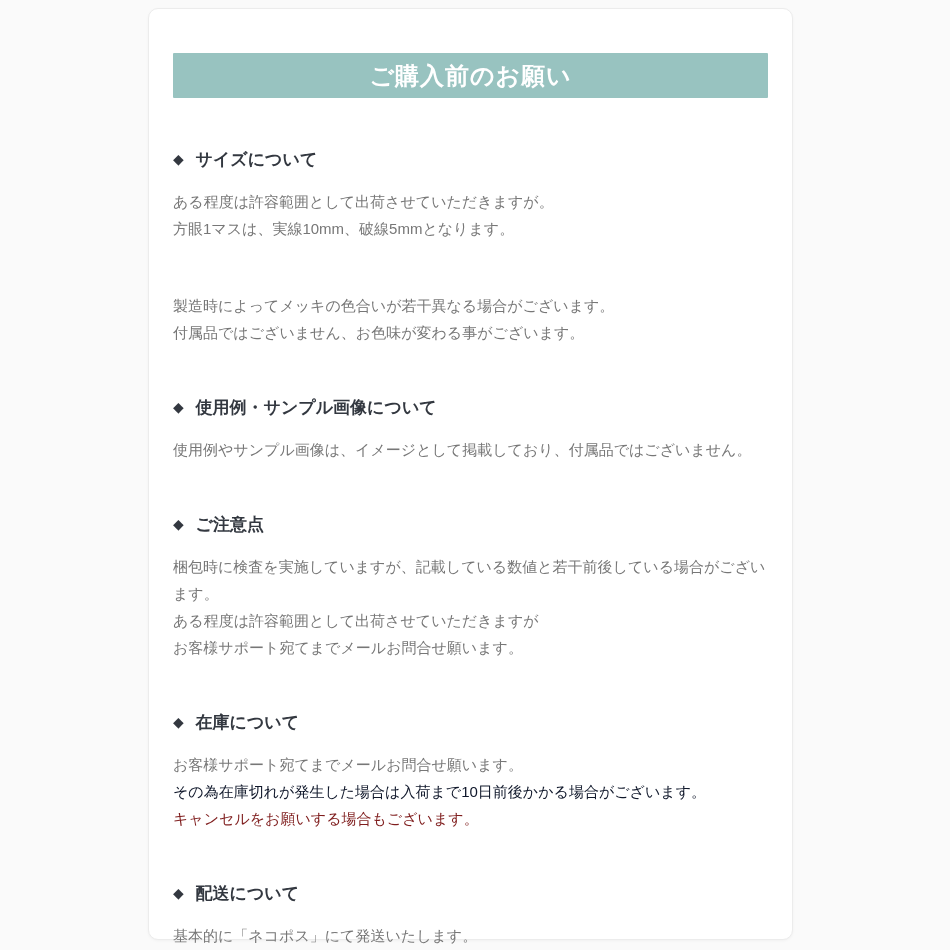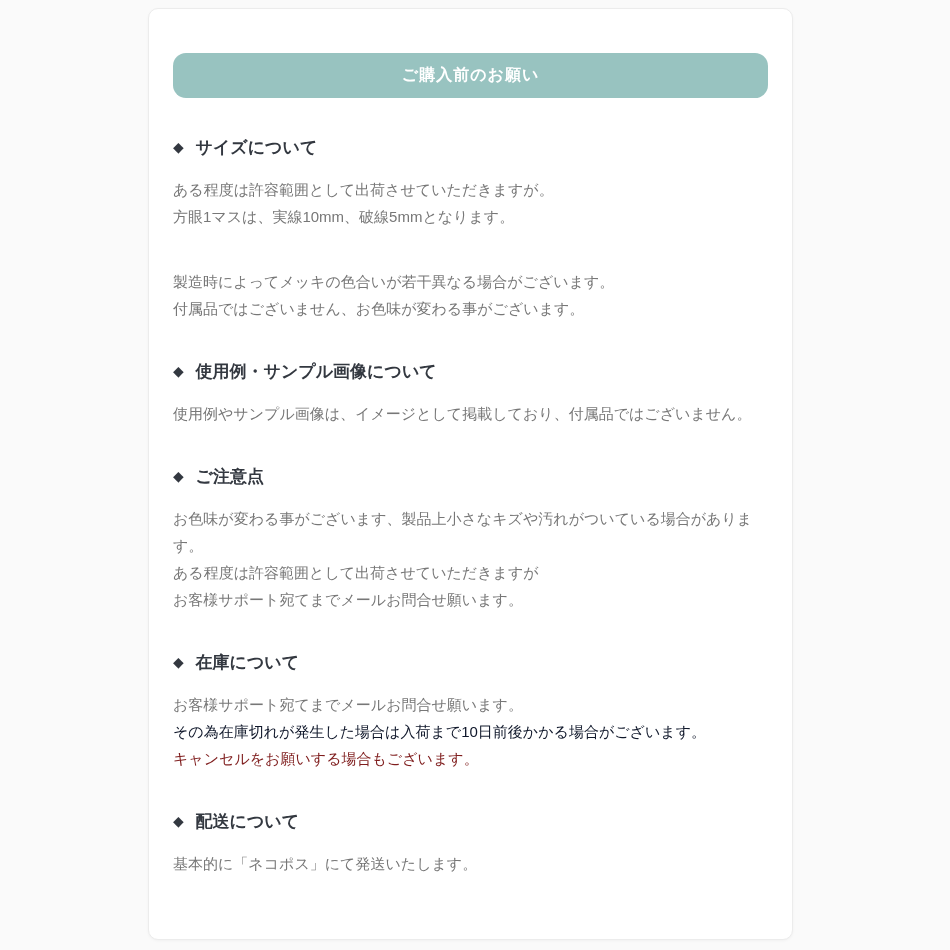--- a/index.html
+++ b/index.html
@@ -22,30 +22,30 @@
     height: 932px;
     background: #ffffff;
     border: 1px solid #ececec;
     border-radius: 10px;
     box-shadow: 0 1px 3px rgba(0,0,0,0.04);
     box-sizing: border-box;
     padding: 44px 24px 0 24px;
   }
   .banner {
     height: 45px;
-    border-radius: 13px;
+    border-radius: 1px;
     display: flex;
     align-items: center;
     justify-content: center;
     color: #ffffff;
-    font-size: 16px;
+    font-size: 24px;
     font-weight: bold;
     letter-spacing: 1px;
   }
-  .section { margin-top: 38px; }
+  .section { margin-top: 50px; }
   .section-heading {
     margin: 0;
     font-size: 17px;
     font-weight: bold;
     color: #333840;
     line-height: 24px;
   }
   .section-heading .bullet {
     font-size: 14px;
     margin-right: 7px;
@@ -96,21 +96,21 @@
             <p style="color: rgb(119, 119, 119);">使用例やサンプル画像は、イメージとして掲載しており、付属品ではございません。</p>
           </div>
   </div>
 
   <div class="section">
     <h2 class="section-heading" style="color: rgb(51, 56, 64);">
       <span class="bullet">◆</span>
       <span>ご注意点</span>
     </h2>
     <div class="section-body">
-            <p style="color: rgb(119, 119, 119);">お色味が変わる事がございます、製品上小さなキズや汚れがついている場合があります。</p>
+            <p style="color: rgb(119, 119, 119);">梱包時に検査を実施していますが、記載している数値と若干前後している場合がございます。</p>
             <p style="color: rgb(119, 119, 119);">ある程度は許容範囲として出荷させていただきますが</p>
             <p style="color: rgb(119, 119, 119);">お客様サポート宛てまでメールお問合せ願います。</p>
           </div>
   </div>
 
   <div class="section">
     <h2 class="section-heading" style="color: rgb(51, 56, 64);">
       <span class="bullet">◆</span>
       <span>在庫について</span>
     </h2>

